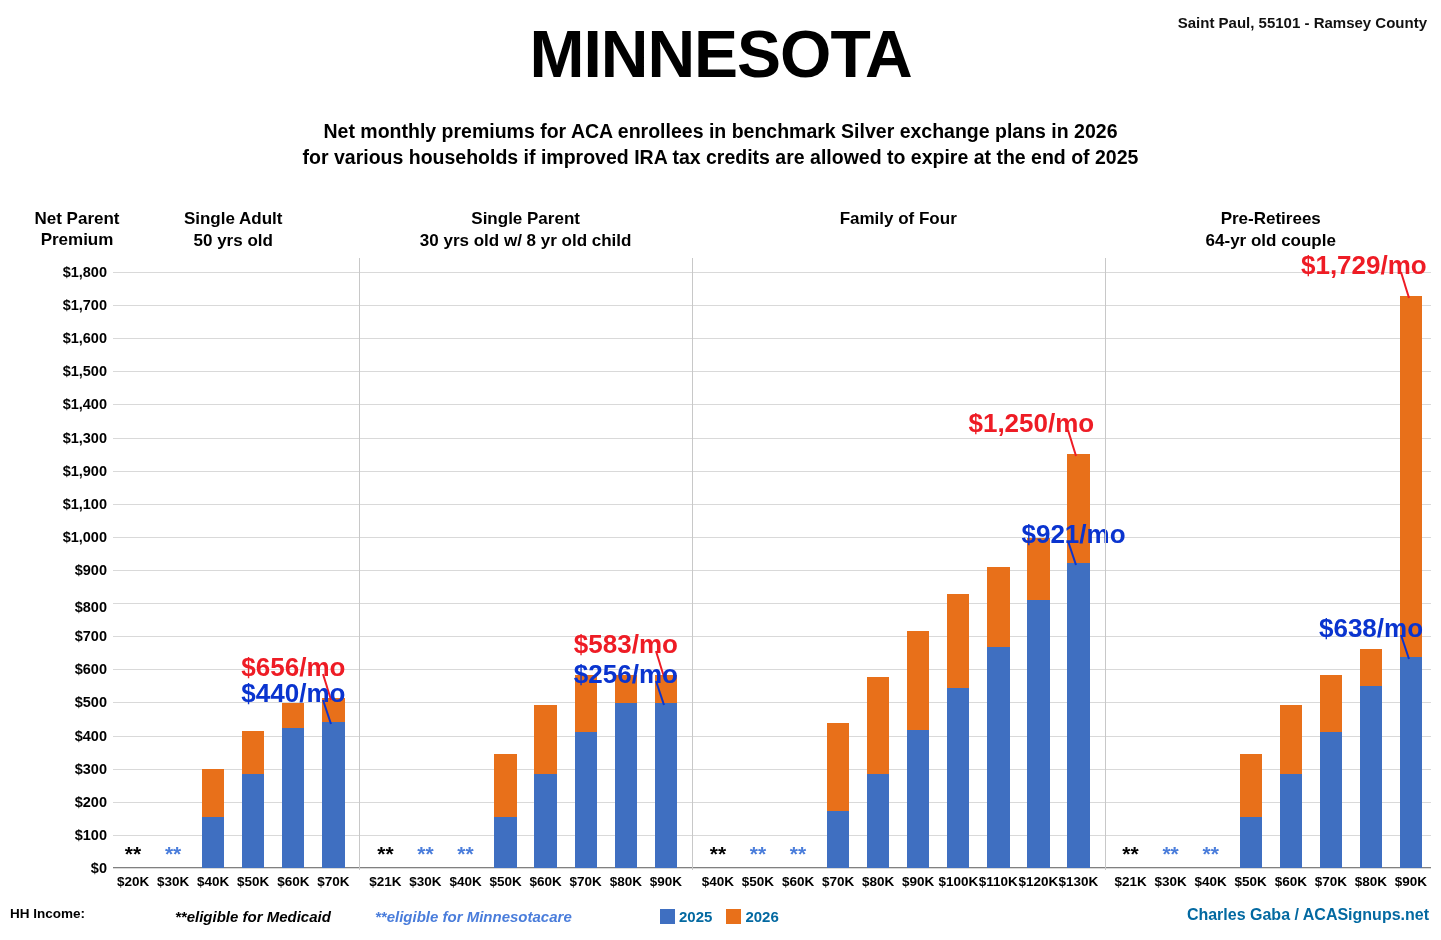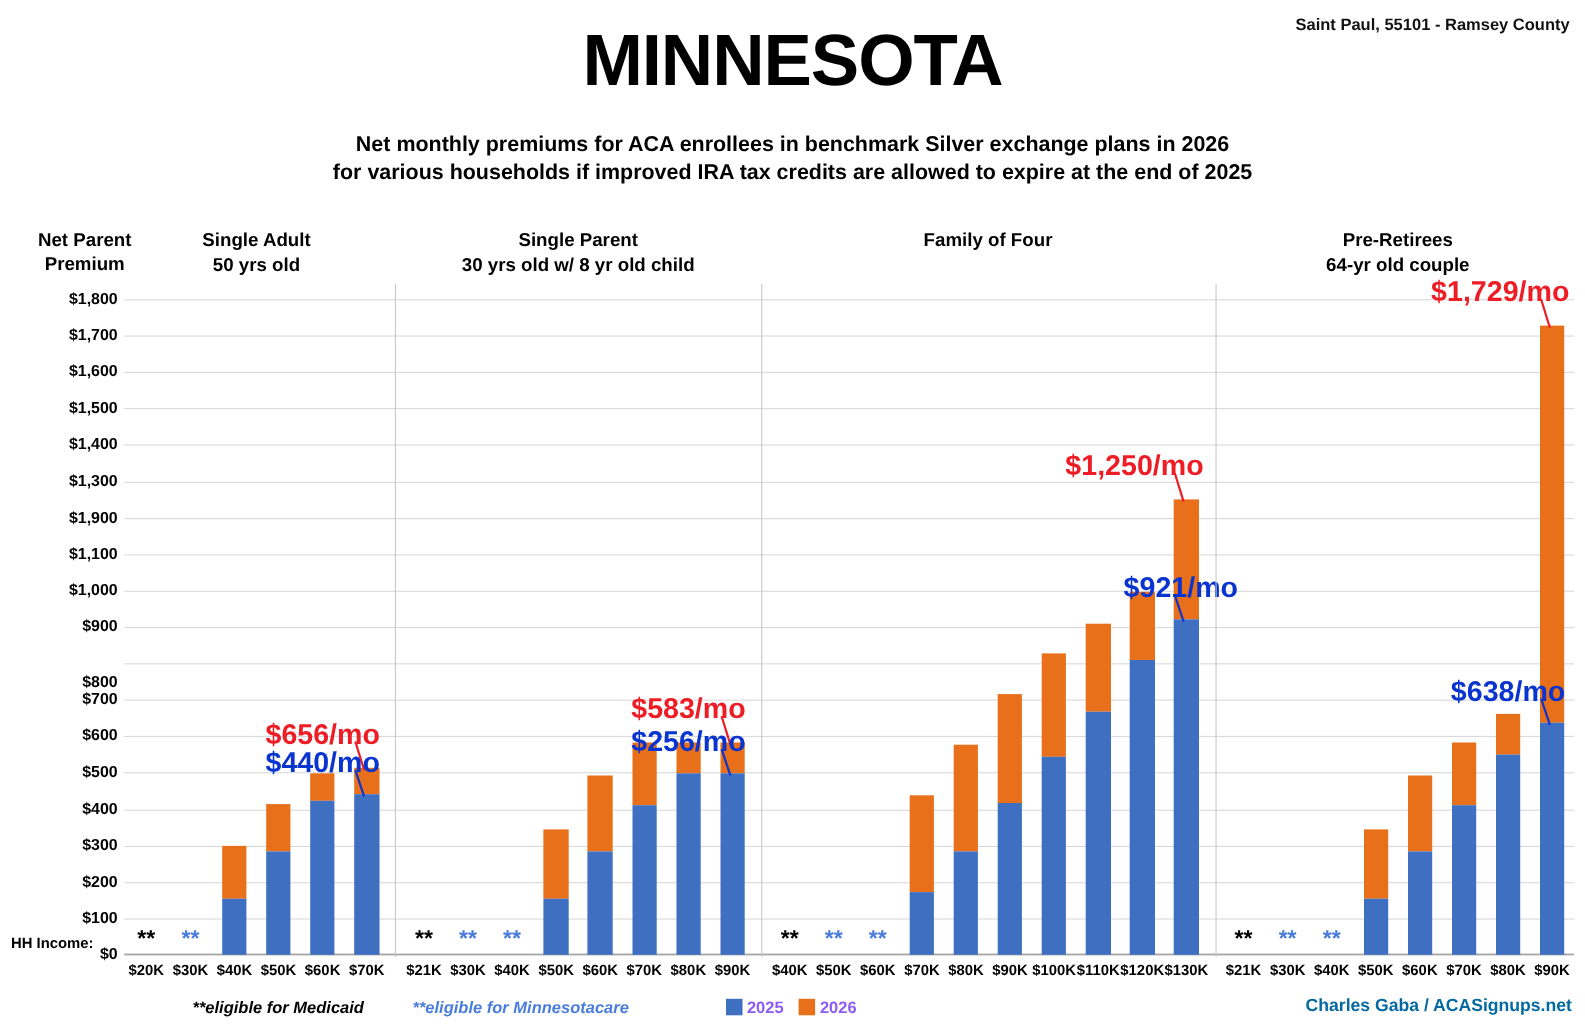--- a/index.html
+++ b/index.html
@@ -73,41 +73,41 @@
   }
   .medicaid-star { color: #000; }
   .mncare-star { color: #4a7ddb; }
 
   
   .xtick {
     position: absolute; top: 874px;
     font-size: 13.5px; font-weight: bold; color: #000; text-align: center;
   }
   .hh-label {
-    position: absolute; top: 850px; left: 10px;
+    position: absolute; top: 906px; left: 10px;
     font-size: 13.5px; font-weight: bold; color: #000;
   }
 
   
   .callout {
     position: absolute; font-size: 26px; font-weight: bold; white-space: nowrap;
   }
   .callout.red { color: #ee1c25; }
   .callout.blue { color: #0a34cf; }
 
   
   .footer-note {
     position: absolute; top: 908px;
     font-size: 15px; font-weight: bold; font-style: italic;
   }
   .legend { position: absolute; top: 908px; }
   .legend-swatch {
     display: inline-block; width: 15px; height: 15px; vertical-align: -2px;
   }
-  .legend-text { font-size: 15px; font-weight: bold; color: #8b5cf6; margin: 8px 14px 0 4px; }
+  .legend-text { font-size: 15px; font-weight: bold; color: #0369a1; margin: 8px 14px 0 4px; }
   .credit {
     position: absolute; top: 906px; right: 12px;
     font-size: 16px; font-weight: bold; color: #0369a1;
   }
 </style>
 </head>
 <body>
 
 <div id="root">
 
@@ -138,21 +138,21 @@
       <div class="ytick-wrap" style="top: 496.667px;">$300</div>
       <div class="gridline" style="top: 463.556px;"></div>
       <div class="ytick-wrap" style="top: 463.556px;">$400</div>
       <div class="gridline" style="top: 430.444px;"></div>
       <div class="ytick-wrap" style="top: 430.444px;">$500</div>
       <div class="gridline" style="top: 397.333px;"></div>
       <div class="ytick-wrap" style="top: 397.333px;">$600</div>
       <div class="gridline" style="top: 364.222px;"></div>
       <div class="ytick-wrap" style="top: 364.222px;">$700</div>
       <div class="gridline" style="top: 331.111px;"></div>
-      <div class="ytick-wrap" style="top: 349px;">$800</div>
+      <div class="ytick-wrap" style="top: 335px;">$800</div>
       <div class="gridline" style="top: 298px;"></div>
       <div class="ytick-wrap" style="top: 298px;">$900</div>
       <div class="gridline" style="top: 264.889px;"></div>
       <div class="ytick-wrap" style="top: 264.889px;">$1,000</div>
       <div class="gridline" style="top: 231.778px;"></div>
       <div class="ytick-wrap" style="top: 231.778px;">$1,100</div>
       <div class="gridline" style="top: 198.667px;"></div>
       <div class="ytick-wrap" style="top: 198.667px;">$1,900</div>
       <div class="gridline" style="top: 165.556px;"></div>
       <div class="ytick-wrap" style="top: 165.556px;">$1,300</div>

